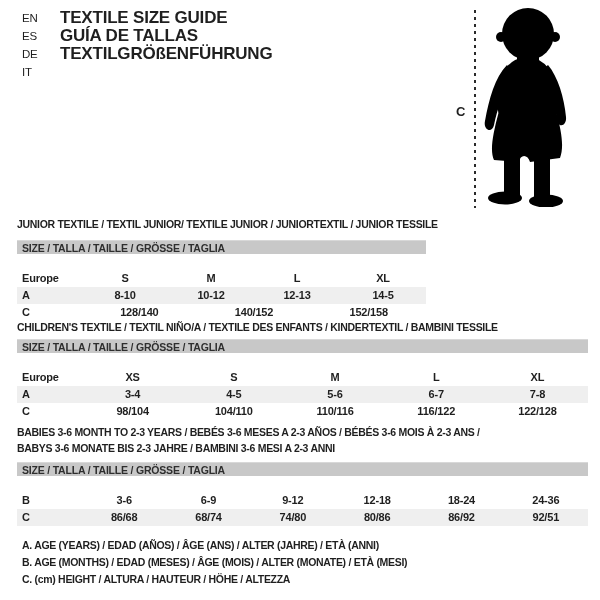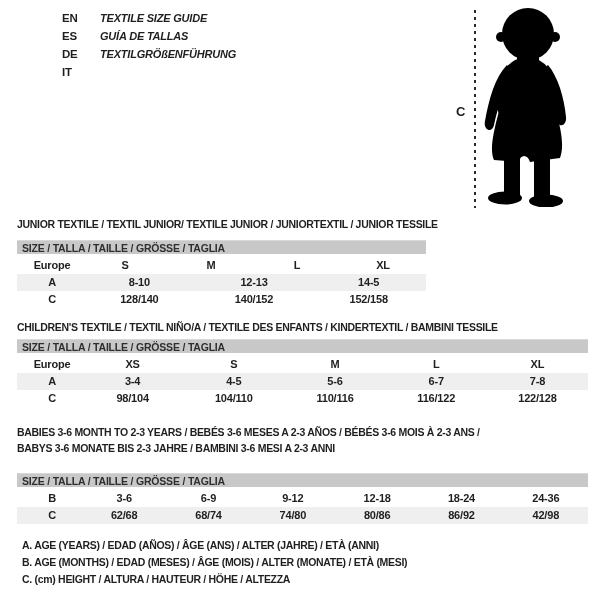--- a/index.html
+++ b/index.html
@@ -8,53 +8,53 @@
     background:#ffffff;
     font-family:"Liberation Sans","DejaVu Sans",sans-serif;
     color:#1f1f1f;
     -webkit-font-smoothing:antialiased;
   }
   .page{position:absolute;inset:0;}
 
   
   .lang-list{position:absolute;left:22px;top:9px;}
   .lang-row{display:flex;height:18px;line-height:18px;}
-  .lang-code{width:38px;font-size:11.5px;font-weight:700;letter-spacing:-0.2px;margin-left:40px;}
-  .lang-label{font-size:11px;font-weight:700;letter-spacing:-0.2px;white-space:nowrap;font-style:italic;}
+  .lang-code{width:38px;font-size:11.5px;font-weight:400;letter-spacing:-0.2px;}
+  .lang-label{font-size:17px;font-weight:700;letter-spacing:-0.2px;white-space:nowrap;}
 
   
   .figure-area{position:absolute;left:450px;top:0;width:150px;height:215px;}
   .c-label{position:absolute;left:6px;top:104px;font-size:13px;font-weight:700;}
   .dash-line{
     position:absolute;left:24px;top:10px;width:2px;height:198px;
     background:repeating-linear-gradient(to bottom,#2a2a2a 0 3px,transparent 3px 7px);
   }
   .baby-svg{position:absolute;left:31px;top:7px;}
 
   
   .section{position:absolute;left:17px;}
   .sec-junior{top:216px;}
   .sec-children{top:319px;}
   .sec-babies{top:424px;}
   .sec-title{white-space:nowrap;}
   .title-line{font-size:10.5px;font-weight:700;letter-spacing:-0.3px;line-height:16px;}
   .sec-junior  .sec-title{margin-bottom:8px;}
   .sec-children .sec-title{margin-bottom:4px;}
-  .sec-babies  .sec-title{margin-bottom:17px;}
+  .sec-babies  .sec-title{margin-bottom:6px;}
   .size-table{}
   .sec-junior  .size-table{width:409px;}
   .sec-children .size-table{width:571px;}
   .sec-babies  .size-table{width:571px;}
   .size-bar{
     height:14px;line-height:14px;border-top:1px solid #d8d8d8;
     font-size:10.5px;font-weight:700;letter-spacing:-0.2px;color:#2e2e2e;
-    padding-left:5px;margin-bottom:3px;box-sizing:border-box;
+    padding-left:5px;margin-bottom:16px;box-sizing:border-box;
   }
   .trow{display:flex;height:17px;line-height:17px;font-size:11px;font-weight:700;letter-spacing:-0.2px;}
-  .rlabel{width:60px;padding-left:5px;text-align:center;flex:none;}
+  .rlabel{width:60px;padding-left:5px;text-align:left;flex:none;}
   .cell{flex:1;text-align:center;}
 
   
   .legend{position:absolute;left:22px;top:537px;}
   .legend-line{font-size:10.5px;font-weight:700;letter-spacing:-0.3px;line-height:17px;white-space:nowrap;}
 </style>
 </head>
 <body>
 
 <div class="page">
@@ -107,20 +107,21 @@
         <div class="trow">
           <span class="rlabel">Europe</span>
           <span class="cell">S</span>
           <span class="cell">M</span>
           <span class="cell">L</span>
           <span class="cell">XL</span>
         </div>
         <div class="trow" style="background: rgb(239, 239, 239);">
           <span class="rlabel">A</span>
           <span class="cell">8-10</span>
+          <span class="cell">10-12</span>
           <span class="cell">12-13</span>
           <span class="cell">14-5</span>
         </div>
         <div class="trow">
           <span class="rlabel">C</span>
           <span class="cell">128/140</span>
           <span class="cell">140/152</span>
           <span class="cell">152/158</span>
         </div>
       </div>
@@ -170,26 +171,26 @@
           <span class="rlabel">B</span>
           <span class="cell">3-6</span>
           <span class="cell">6-9</span>
           <span class="cell">9-12</span>
           <span class="cell">12-18</span>
           <span class="cell">18-24</span>
           <span class="cell">24-36</span>
         </div>
         <div class="trow" style="background: rgb(239, 239, 239);">
           <span class="rlabel">C</span>
-          <span class="cell">62/68</span>
+          <span class="cell">86/68</span>
           <span class="cell">68/74</span>
           <span class="cell">74/80</span>
           <span class="cell">80/86</span>
           <span class="cell">86/92</span>
-          <span class="cell">42/98</span>
+          <span class="cell">92/51</span>
         </div>
       </div>
   </div>
 
   <div class="legend">
       <div class="legend-line">A. AGE (YEARS) / EDAD (AÑOS) / ÂGE (ANS) / ALTER (JAHRE) / ETÀ (ANNI)</div>
       <div class="legend-line">B. AGE (MONTHS) / EDAD (MESES) / ÂGE (MOIS) / ALTER (MONATE) / ETÀ (MESI)</div>
       <div class="legend-line">C. (cm) HEIGHT / ALTURA / HAUTEUR / HÖHE / ALTEZZA</div>
     </div>
 

